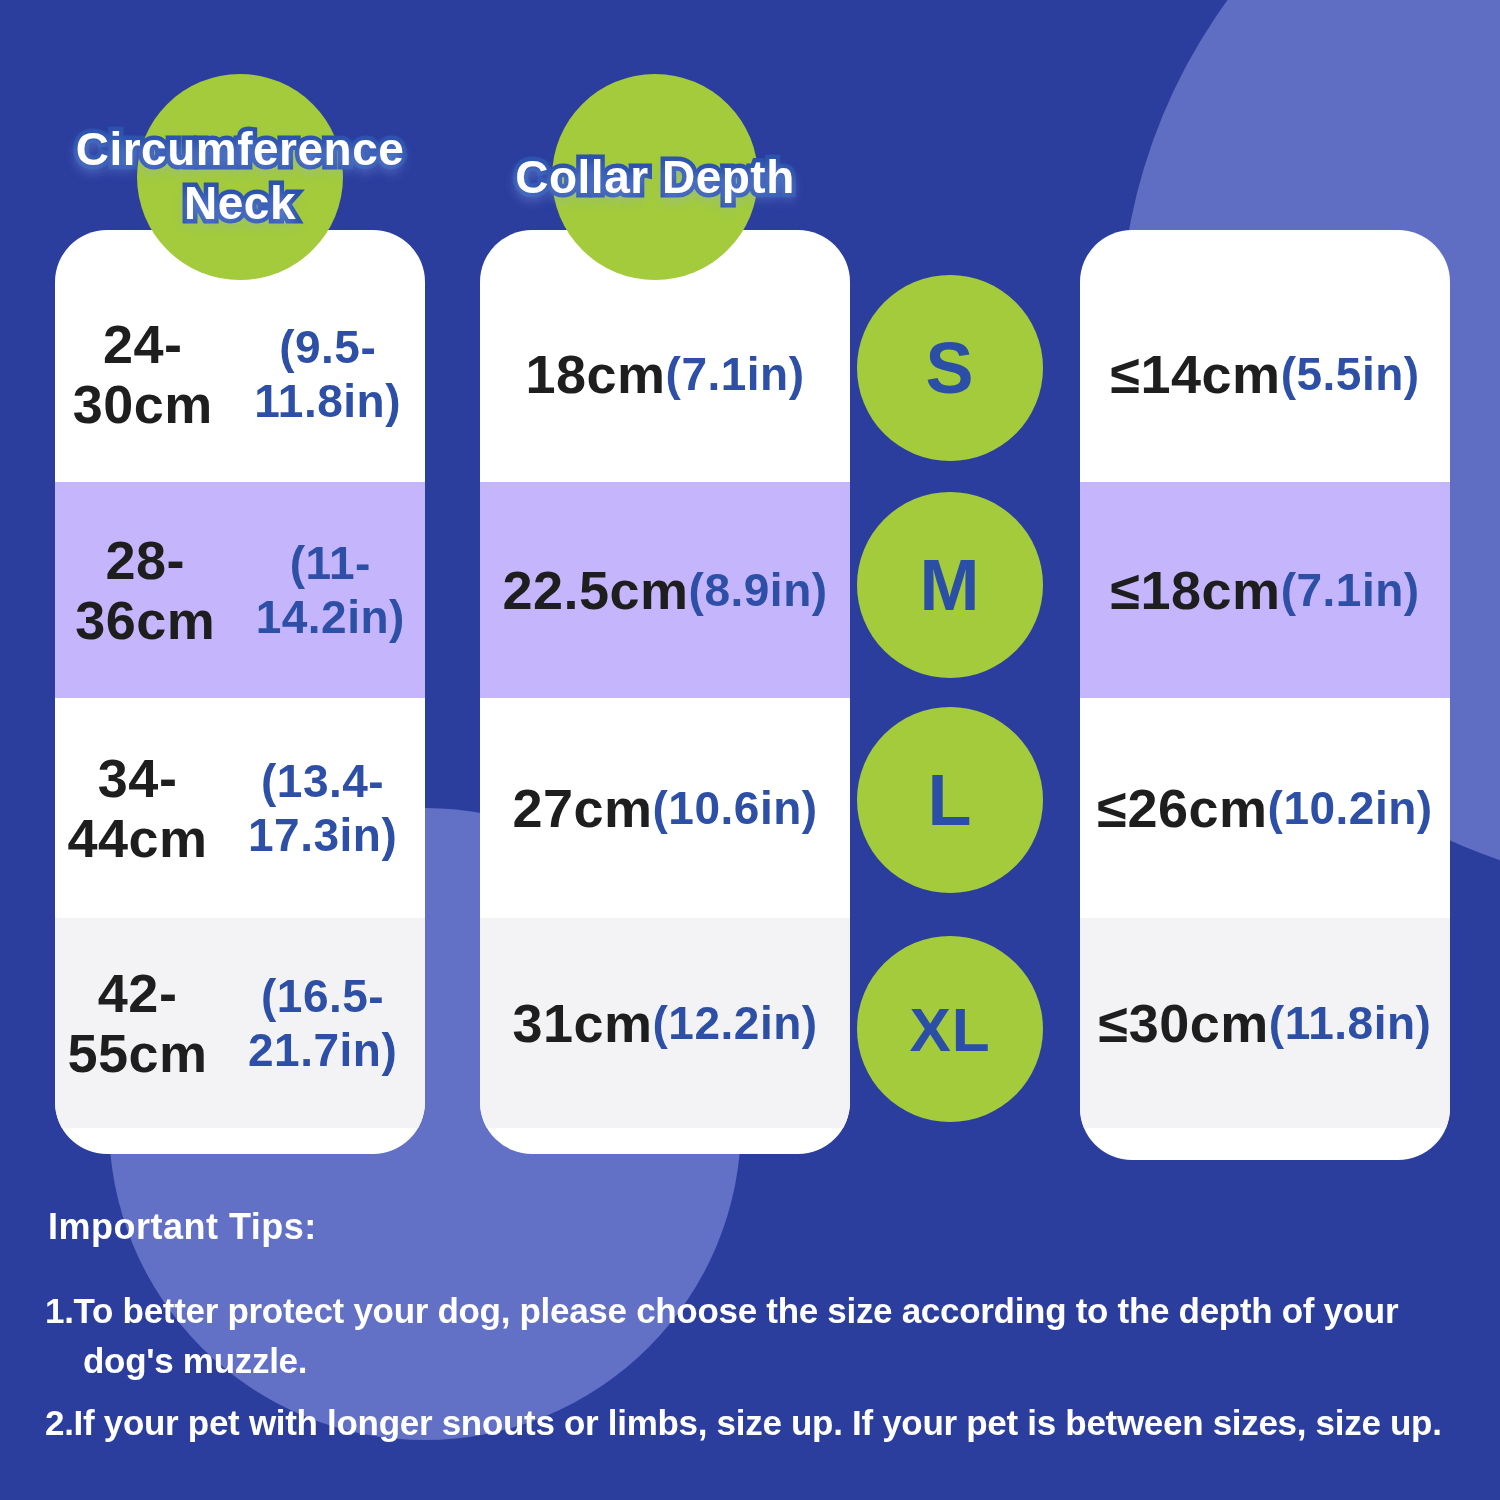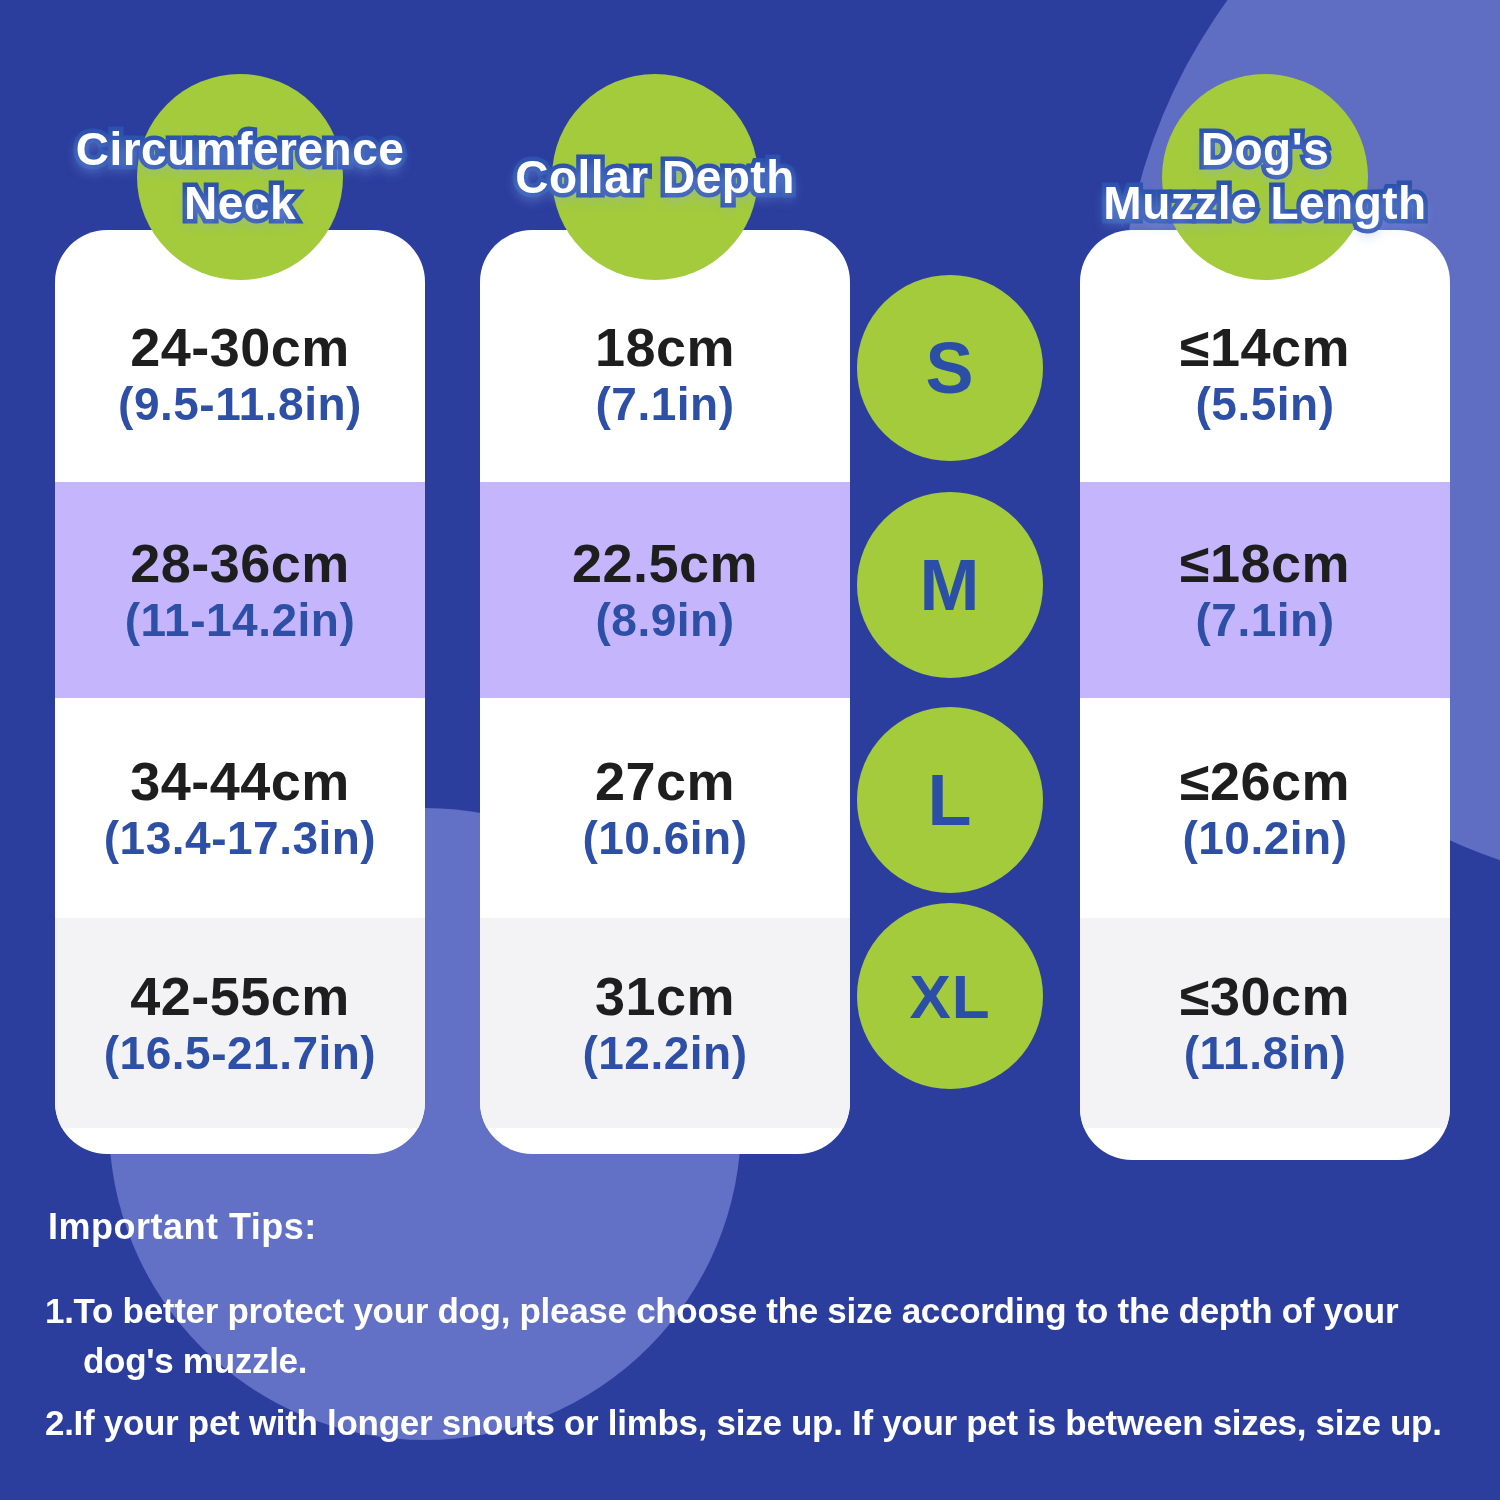--- a/index.html
+++ b/index.html
@@ -29,21 +29,21 @@
   .card {
     position: absolute; top: 230px; width: 370px; height: 924px;
     background: #ffffff; border-radius: 52px;
     overflow: hidden; z-index: 2;
   }
   .card.col-0 { left: 55px; }
   .card.col-1 { left: 452px; margin-left: 28px; }
   .card.col-2 { left: 1080px; height: 930px; }
 
   .row {
-    display: flex; flex-direction: column;
+    display: flex; flex-direction: row;
     justify-content: center; align-items: center;
     text-align: center;
   }
   .row.r0 { height: 252px; padding-top: 36px; box-sizing: border-box; }
   .row.r1 { height: 216px; background: #c4b5fd; }
   .row.r2 { height: 220px; }
   .row.r3 { height: 210px; background: #f3f3f5; text-align: center; }
   .cm-line {
     font-size: 54px; font-weight: 700; color: #1e1e1e;
     line-height: 60px; letter-spacing: 0.5px;
@@ -77,21 +77,21 @@
 
   
   .size-circle {
     position: absolute; left: 857px; width: 186px; height: 186px;
     background: #a3cb3c; border-radius: 50%; z-index: 2;
     display: flex; align-items: center; justify-content: center;
   }
   .size-circle.s0 { top: 275px; }
   .size-circle.s1 { top: 492px; }
   .size-circle.s2 { top: 707px; }
-  .size-circle.s3 { top: 903px; }
+  .size-circle.s3 { top: 936px; }
   .size-letter {
     font-size: 72px; font-weight: 700; color: #2b4fa6;
     letter-spacing: 1px;
   }
   .size-circle.s3 .size-letter { font-size: 62px; }
 
   
   .tips { position: absolute; left: 0; top: 0; width: 1500px; z-index: 2; color: #ffffff; }
   .tips-heading {
     position: absolute; left: 48px; top: 1206px;
@@ -172,26 +172,20 @@
     <div class="badge-label two-line">
       <span>Circumference</span>
       <span>Neck</span>
     </div>
   </div>
   <div class="badge b1">
     <div class="badge-label one-line">
       <span>Collar Depth</span>
     </div>
   </div>
-  <div class="badge b2">
-    <div class="badge-label two-line">
-      <span>Dog's</span>
-      <span>Muzzle Length</span>
-    </div>
-  </div>
 
   <div class="size-circle s0">
     <span class="size-letter">S</span>
   </div>
   <div class="size-circle s1">
     <span class="size-letter">M</span>
   </div>
   <div class="size-circle s2">
     <span class="size-letter">L</span>
   </div>

